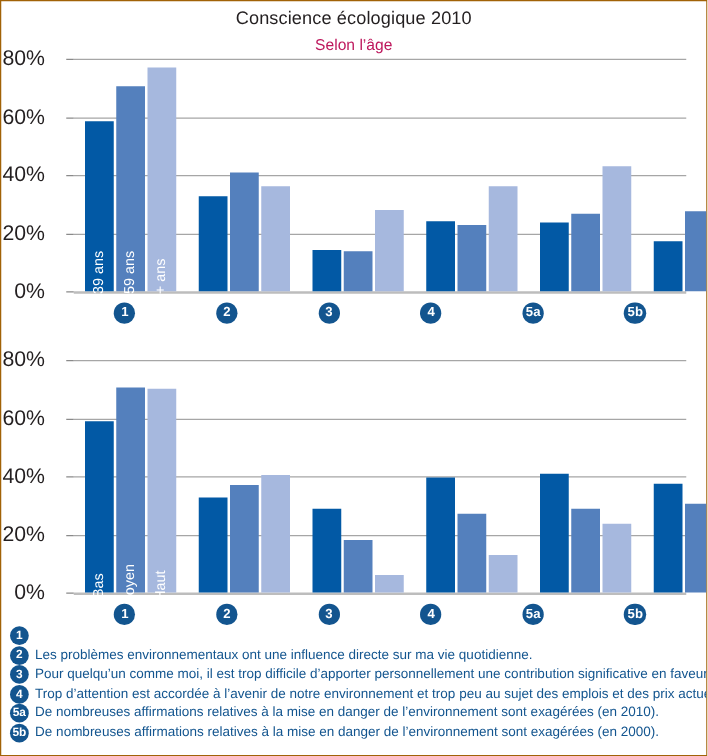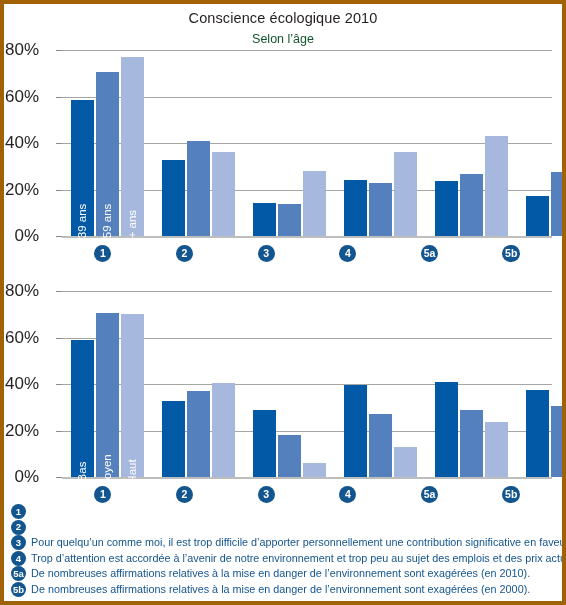--- a/index.html
+++ b/index.html
@@ -6,39 +6,39 @@
   html, body {
     margin: 0; padding: 0;
     background: #ffffff;
     font-family: "Liberation Sans", sans-serif;
   }
   #figure {
     position: relative;
     width: 566px;
     height: 605px;
     background: #ffffff;
-    border: 4px solid #a16207;
+    border: 1px solid #a16207;
     overflow: hidden;
   }
 
   
   .main-title {
     position: absolute;
     left: 0; right: 0; top: 6px;
     text-align: center;
     font-size: 14.5px;
     color: #231f20;
     letter-spacing: .1px;
   }
   .sub-title {
     position: absolute;
     left: 0; right: 0;
     text-align: center;
     font-size: 12.5px;
-    color: #14532d;
+    color: #be185d;
   }
   #sub-top    { top: 28px; }
   #sub-bottom { top: 266px; }
 
   
   .chart { position: absolute; left: 0; width: 566px; }
   #chart-top    { top: 40px;  height: 215px; }
   #chart-bottom { top: 281px; height: 215px; }
 
   .plot {
@@ -352,20 +352,21 @@
         </div>
       </div>
   </div>
 
   <div id="legend">
       <div class="legend-row">
         <span class="legend-badge">1</span>
       </div>
       <div class="legend-row">
         <span class="legend-badge">2</span>
+        <span class="legend-text">Les problèmes environnementaux ont une influence directe sur ma vie quotidienne.</span>
       </div>
       <div class="legend-row">
         <span class="legend-badge">3</span>
         <span class="legend-text">Pour quelqu’un comme moi, il est trop difficile d’apporter personnellement une contribution significative en faveur de l’environnement.</span>
       </div>
       <div class="legend-row">
         <span class="legend-badge">4</span>
         <span class="legend-text">Trop d’attention est accordée à l’avenir de notre environnement et trop peu au sujet des emplois et des prix actuels.</span>
       </div>
       <div class="legend-row">

